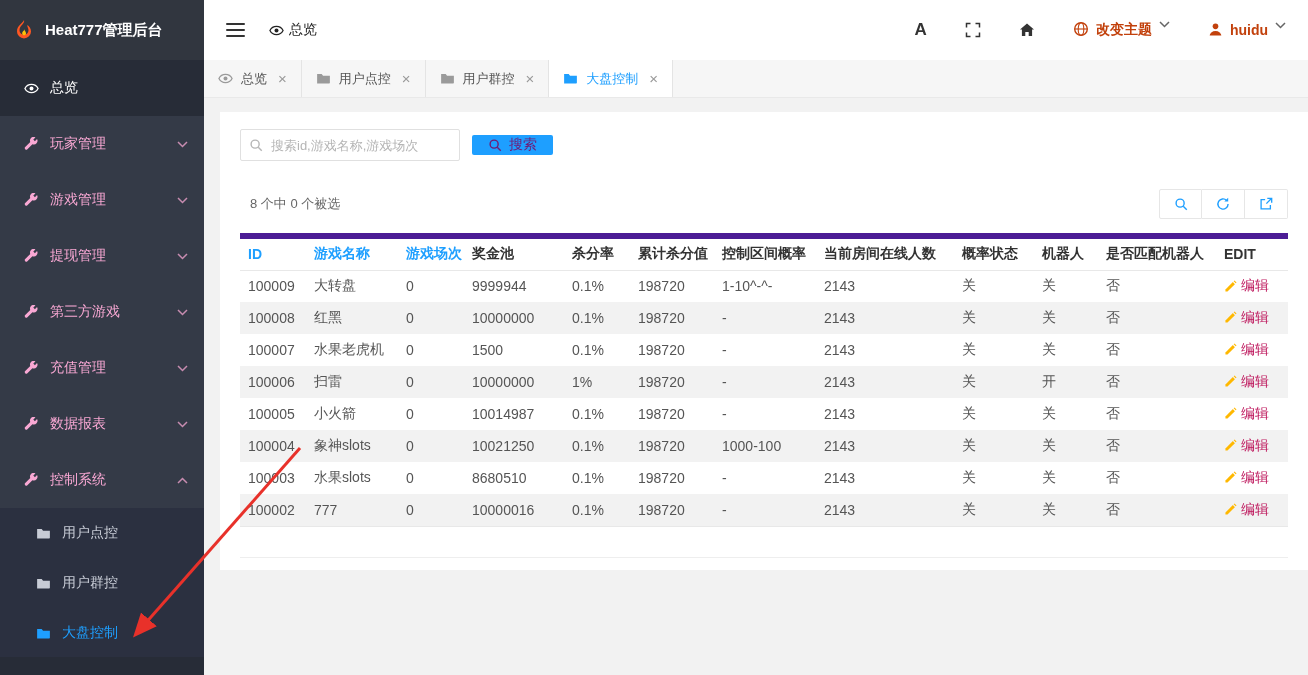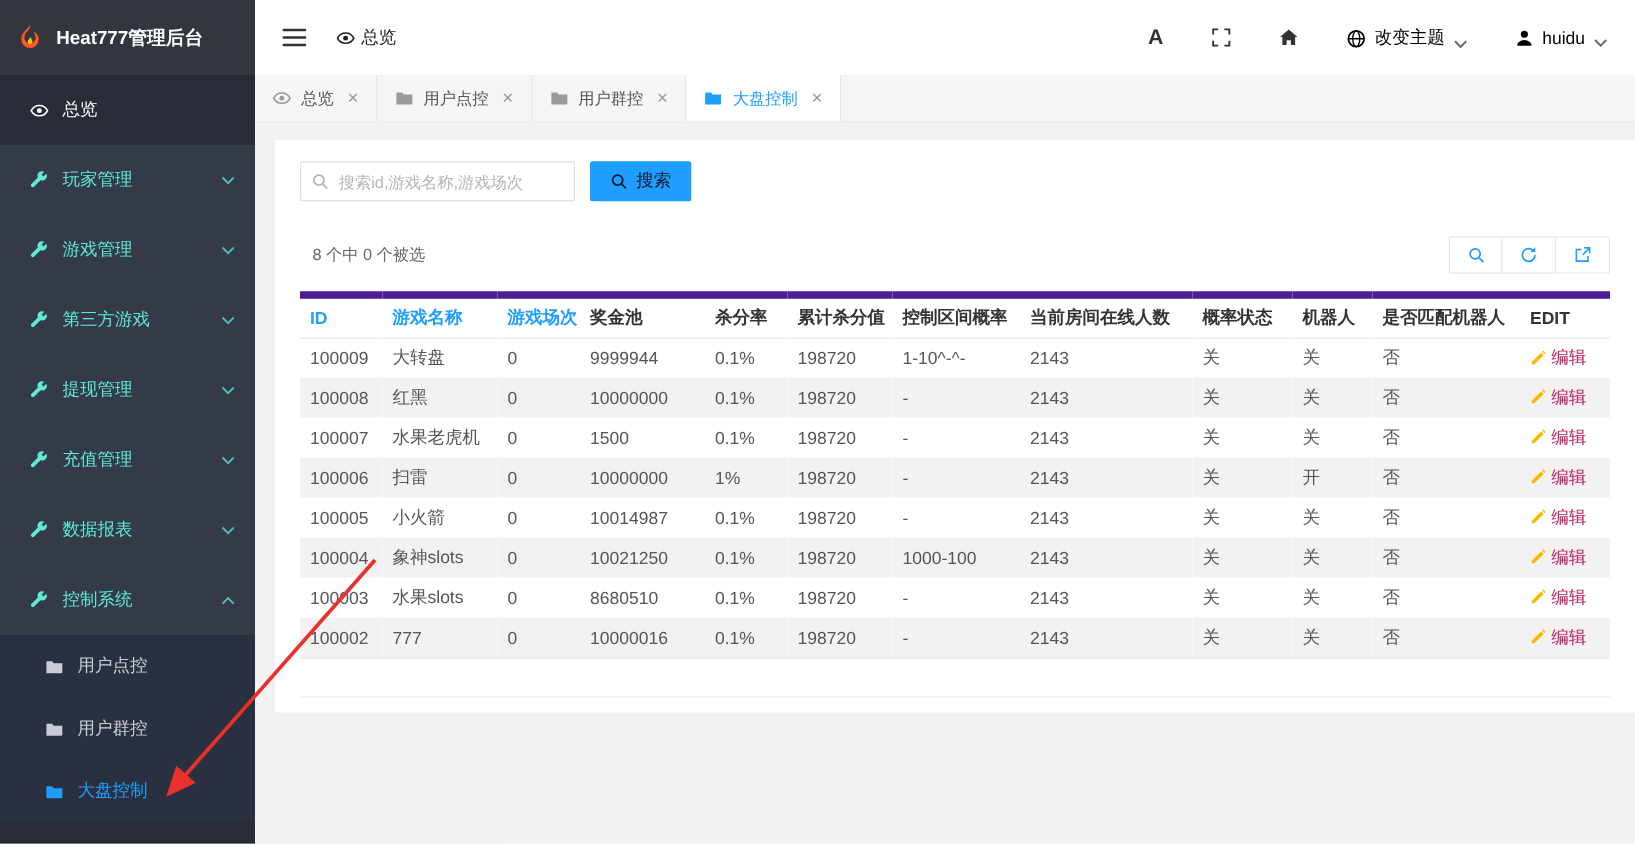--- a/index.html
+++ b/index.html
@@ -7,56 +7,56 @@
   body { font-family:"Liberation Sans","DejaVu Sans",sans-serif; font-size:14px; color:#333; }
   .page { position:relative; width:1308px; height:675px; overflow:hidden; background:#f2f2f2; display:flex; }
   .icon { display:inline-flex; align-items:center; justify-content:center; flex-shrink:0; }
   .icon svg { display:block; }
 
   
   .sidebar { width:204px; height:100%; background:#343a47; flex-shrink:0; display:flex; flex-direction:column; color:#c8ccd6; }
   .logo { height:60px; display:flex; align-items:center; gap:9px; padding:0 12px; background:#31363f; }
   .logo-text { color:#fff; font-weight:bold; font-size:15px; white-space:nowrap; }
   .menu { flex:1; overflow:hidden; }
-  .side-item { height:56px; display:flex; align-items:center; gap:11px; padding:0 16px 0 24px; font-size:14px; color:#5eead4; cursor:pointer; }
+  .side-item { height:56px; display:flex; align-items:center; gap:11px; padding:0 16px 0 24px; font-size:14px; color:#f9a8d4; cursor:pointer; }
   .side-item .caret { margin-left:auto; opacity:.75; }
   .side-item.active { background:#272c37; color:#fff; }
   .side-children { background:#2b3040; }
   .side-child { height:50px; display:flex; align-items:center; gap:11px; padding:0 16px 0 36px; font-size:14px; color:#c8ccd6; cursor:pointer; }
   .side-child.active { color:#1e9fff; }
   .side-bottom { height:18px; background:#272c37; }
 
   
   .main { flex:1; display:flex; flex-direction:column; min-width:0; }
 
   .topbar { height:60px; background:#fff; display:flex; align-items:center; padding:0 22px; gap:24px; }
   .hamburger { width:19px; display:flex; flex-direction:column; gap:4px; cursor:pointer; }
   .hamburger span { height:2px; width:100%; background:#333; border-radius:1px; }
   .topnav-item { display:flex; align-items:center; gap:5px; color:#222; font-size:14px; cursor:pointer; }
   .topbar-right { margin-left:auto; display:flex; align-items:center; gap:38px; color:#333; }
   .tb-icon { cursor:pointer; color:#333; display:flex; align-items:center; font-size:17px; font-weight:bold; }
-  .menu-group { display:flex; align-items:flex-end; gap:7px; cursor:pointer; font-size:14px; font-weight:normal; color:#000000; }
+  .menu-group { display:flex; align-items:flex-start; gap:7px; cursor:pointer; font-size:14px; font-weight:bold; color:#c2410c; }
   .menu-group .caret { color:#666; }
 
   .tabbar { height:38px; background:#f6f6f6; display:flex; border-bottom:1px solid #e9e9e9; }
   .tab { display:flex; align-items:center; gap:8px; padding:0 14px; font-size:13px; color:#555; border-right:1px solid #e4e4e4; cursor:pointer; background:#f6f6f6; white-space:nowrap; }
   .tab .icon { color:#9a9a9a; }
   .tab-close { color:#999; font-size:15px; margin-left:3px; cursor:pointer; line-height:1; }
   .tab.active { background:#fff; color:#1e9fff; }
   .tab.active .icon { color:#1e9fff; }
 
   .content { flex:1; padding:14px 0 0 16px; overflow:hidden; }
   .card { background:#fff; min-height:450px; padding:15px 20px 12px; }
 
   .search-row { display:flex; align-items:center; gap:12px; padding:2px 0 16px; }
   .search-box { position:relative; width:220px; }
   .search-box input { width:100%; height:32px; border:1px solid #e0e0e0; border-radius:2px; padding:0 10px 0 30px; font-size:13px; color:#333; outline:none; font-family:inherit; }
   .search-box input::placeholder { color:#b5b5b5; }
   .search-box .icon { position:absolute; left:9px; top:9px; color:#b5b5b5; }
-  .btn-search { height:32px; background:#1e9fff; color:#0f172a; border:none; border-radius:2px; padding:0 16px; font-size:14px; display:flex; align-items:center; gap:7px; cursor:pointer; font-family:inherit; }
+  .btn-search { height:20px; background:#1e9fff; color:#701a75; border:none; border-radius:2px; padding:0 16px; font-size:14px; display:flex; align-items:center; gap:7px; cursor:pointer; font-family:inherit; }
 
   .meta-row { display:flex; align-items:center; padding:12px 0 14px; }
   .sel-text { color:#666; font-size:13px; padding-left:10px; }
   .tool-btns { margin-left:auto; display:flex; }
   .tool-btns button { width:43px; height:30px; background:#fff; border:1px solid #e6e6e6; border-left:none; color:#1e9fff; display:flex; align-items:center; justify-content:center; cursor:pointer; }
   .tool-btns button:first-child { border-left:1px solid #e6e6e6; border-radius:2px 0 0 2px; }
   .tool-btns button:last-child { border-radius:0 2px 2px 0; }
 
   .data-table { width:100%; border-collapse:collapse; table-layout:fixed; font-size:14px; color:#555; border-top:6px solid #4c1d95; }
   .data-table th { font-weight:700; color:#333; text-align:left; height:34px; padding:0 8px; border-bottom:1px solid #e8e8e8; overflow:hidden; white-space:nowrap; }
@@ -126,34 +126,34 @@
               <path d="M1 1l4.5 4.5L10 1" fill="none" stroke="currentColor" stroke-width="1.5"></path>
             </svg>
           </span>
         </div>
         <div class="side-item">
           <span class="icon ">
             <svg width="15" height="15" viewBox="0 0 16 16">
               <path fill="currentColor" d="M13.9 2.1a3.9 3.9 0 0 1-4.9 5.5L3.6 13a1.6 1.6 0 1 1-2.3-2.3l5.4-5.4A3.9 3.9 0 0 1 12.2.4L9.9 2.7l1.7 1.7 2.3-2.3z"></path>
             </svg>
           </span>
+          <span class="side-label">提现管理</span>
+          <span class="icon caret">
+            <svg width="11" height="7" viewBox="0 0 11 7">
+              <path d="M1 1l4.5 4.5L10 1" fill="none" stroke="currentColor" stroke-width="1.5"></path>
+            </svg>
+          </span>
+        </div>
+        <div class="side-item">
+          <span class="icon ">
+            <svg width="15" height="15" viewBox="0 0 16 16">
+              <path fill="currentColor" d="M13.9 2.1a3.9 3.9 0 0 1-4.9 5.5L3.6 13a1.6 1.6 0 1 1-2.3-2.3l5.4-5.4A3.9 3.9 0 0 1 12.2.4L9.9 2.7l1.7 1.7 2.3-2.3z"></path>
+            </svg>
+          </span>
           <span class="side-label">第三方游戏</span>
-          <span class="icon caret">
-            <svg width="11" height="7" viewBox="0 0 11 7">
-              <path d="M1 1l4.5 4.5L10 1" fill="none" stroke="currentColor" stroke-width="1.5"></path>
-            </svg>
-          </span>
-        </div>
-        <div class="side-item">
-          <span class="icon ">
-            <svg width="15" height="15" viewBox="0 0 16 16">
-              <path fill="currentColor" d="M13.9 2.1a3.9 3.9 0 0 1-4.9 5.5L3.6 13a1.6 1.6 0 1 1-2.3-2.3l5.4-5.4A3.9 3.9 0 0 1 12.2.4L9.9 2.7l1.7 1.7 2.3-2.3z"></path>
-            </svg>
-          </span>
-          <span class="side-label">提现管理</span>
           <span class="icon caret">
             <svg width="11" height="7" viewBox="0 0 11 7">
               <path d="M1 1l4.5 4.5L10 1" fill="none" stroke="currentColor" stroke-width="1.5"></path>
             </svg>
           </span>
         </div>
         <div class="side-item">
           <span class="icon ">
             <svg width="15" height="15" viewBox="0 0 16 16">
               <path fill="currentColor" d="M13.9 2.1a3.9 3.9 0 0 1-4.9 5.5L3.6 13a1.6 1.6 0 1 1-2.3-2.3l5.4-5.4A3.9 3.9 0 0 1 12.2.4L9.9 2.7l1.7 1.7 2.3-2.3z"></path>

